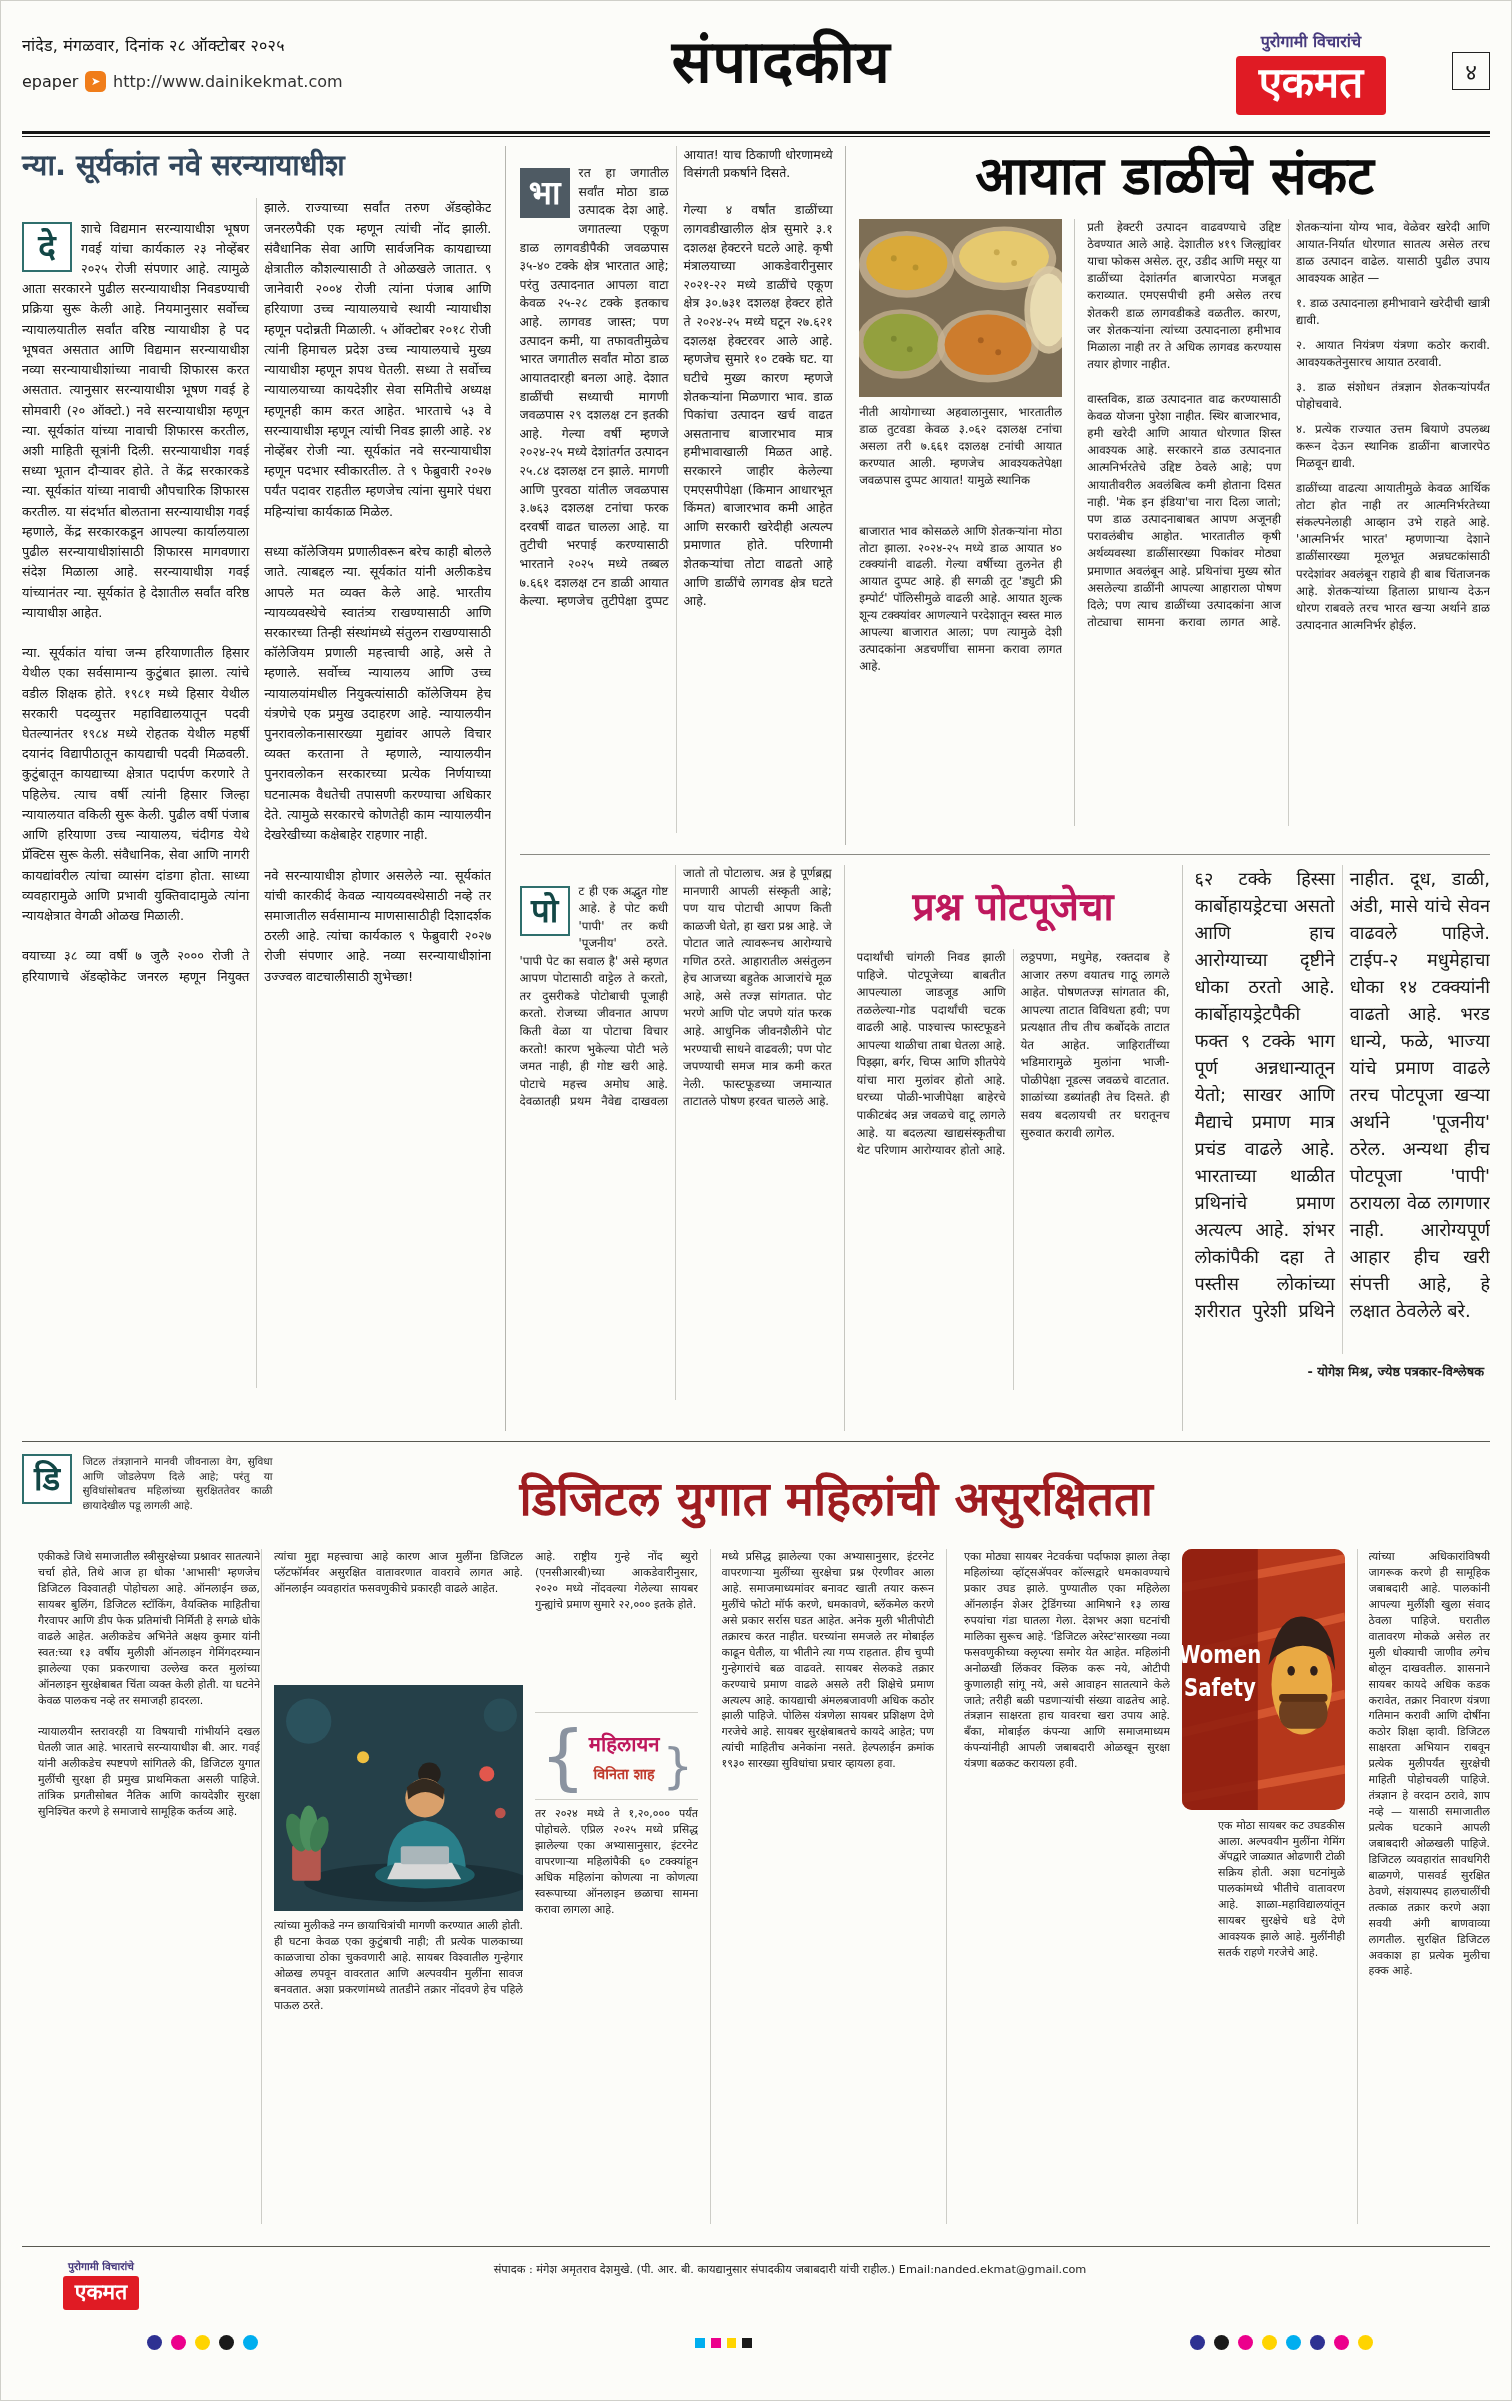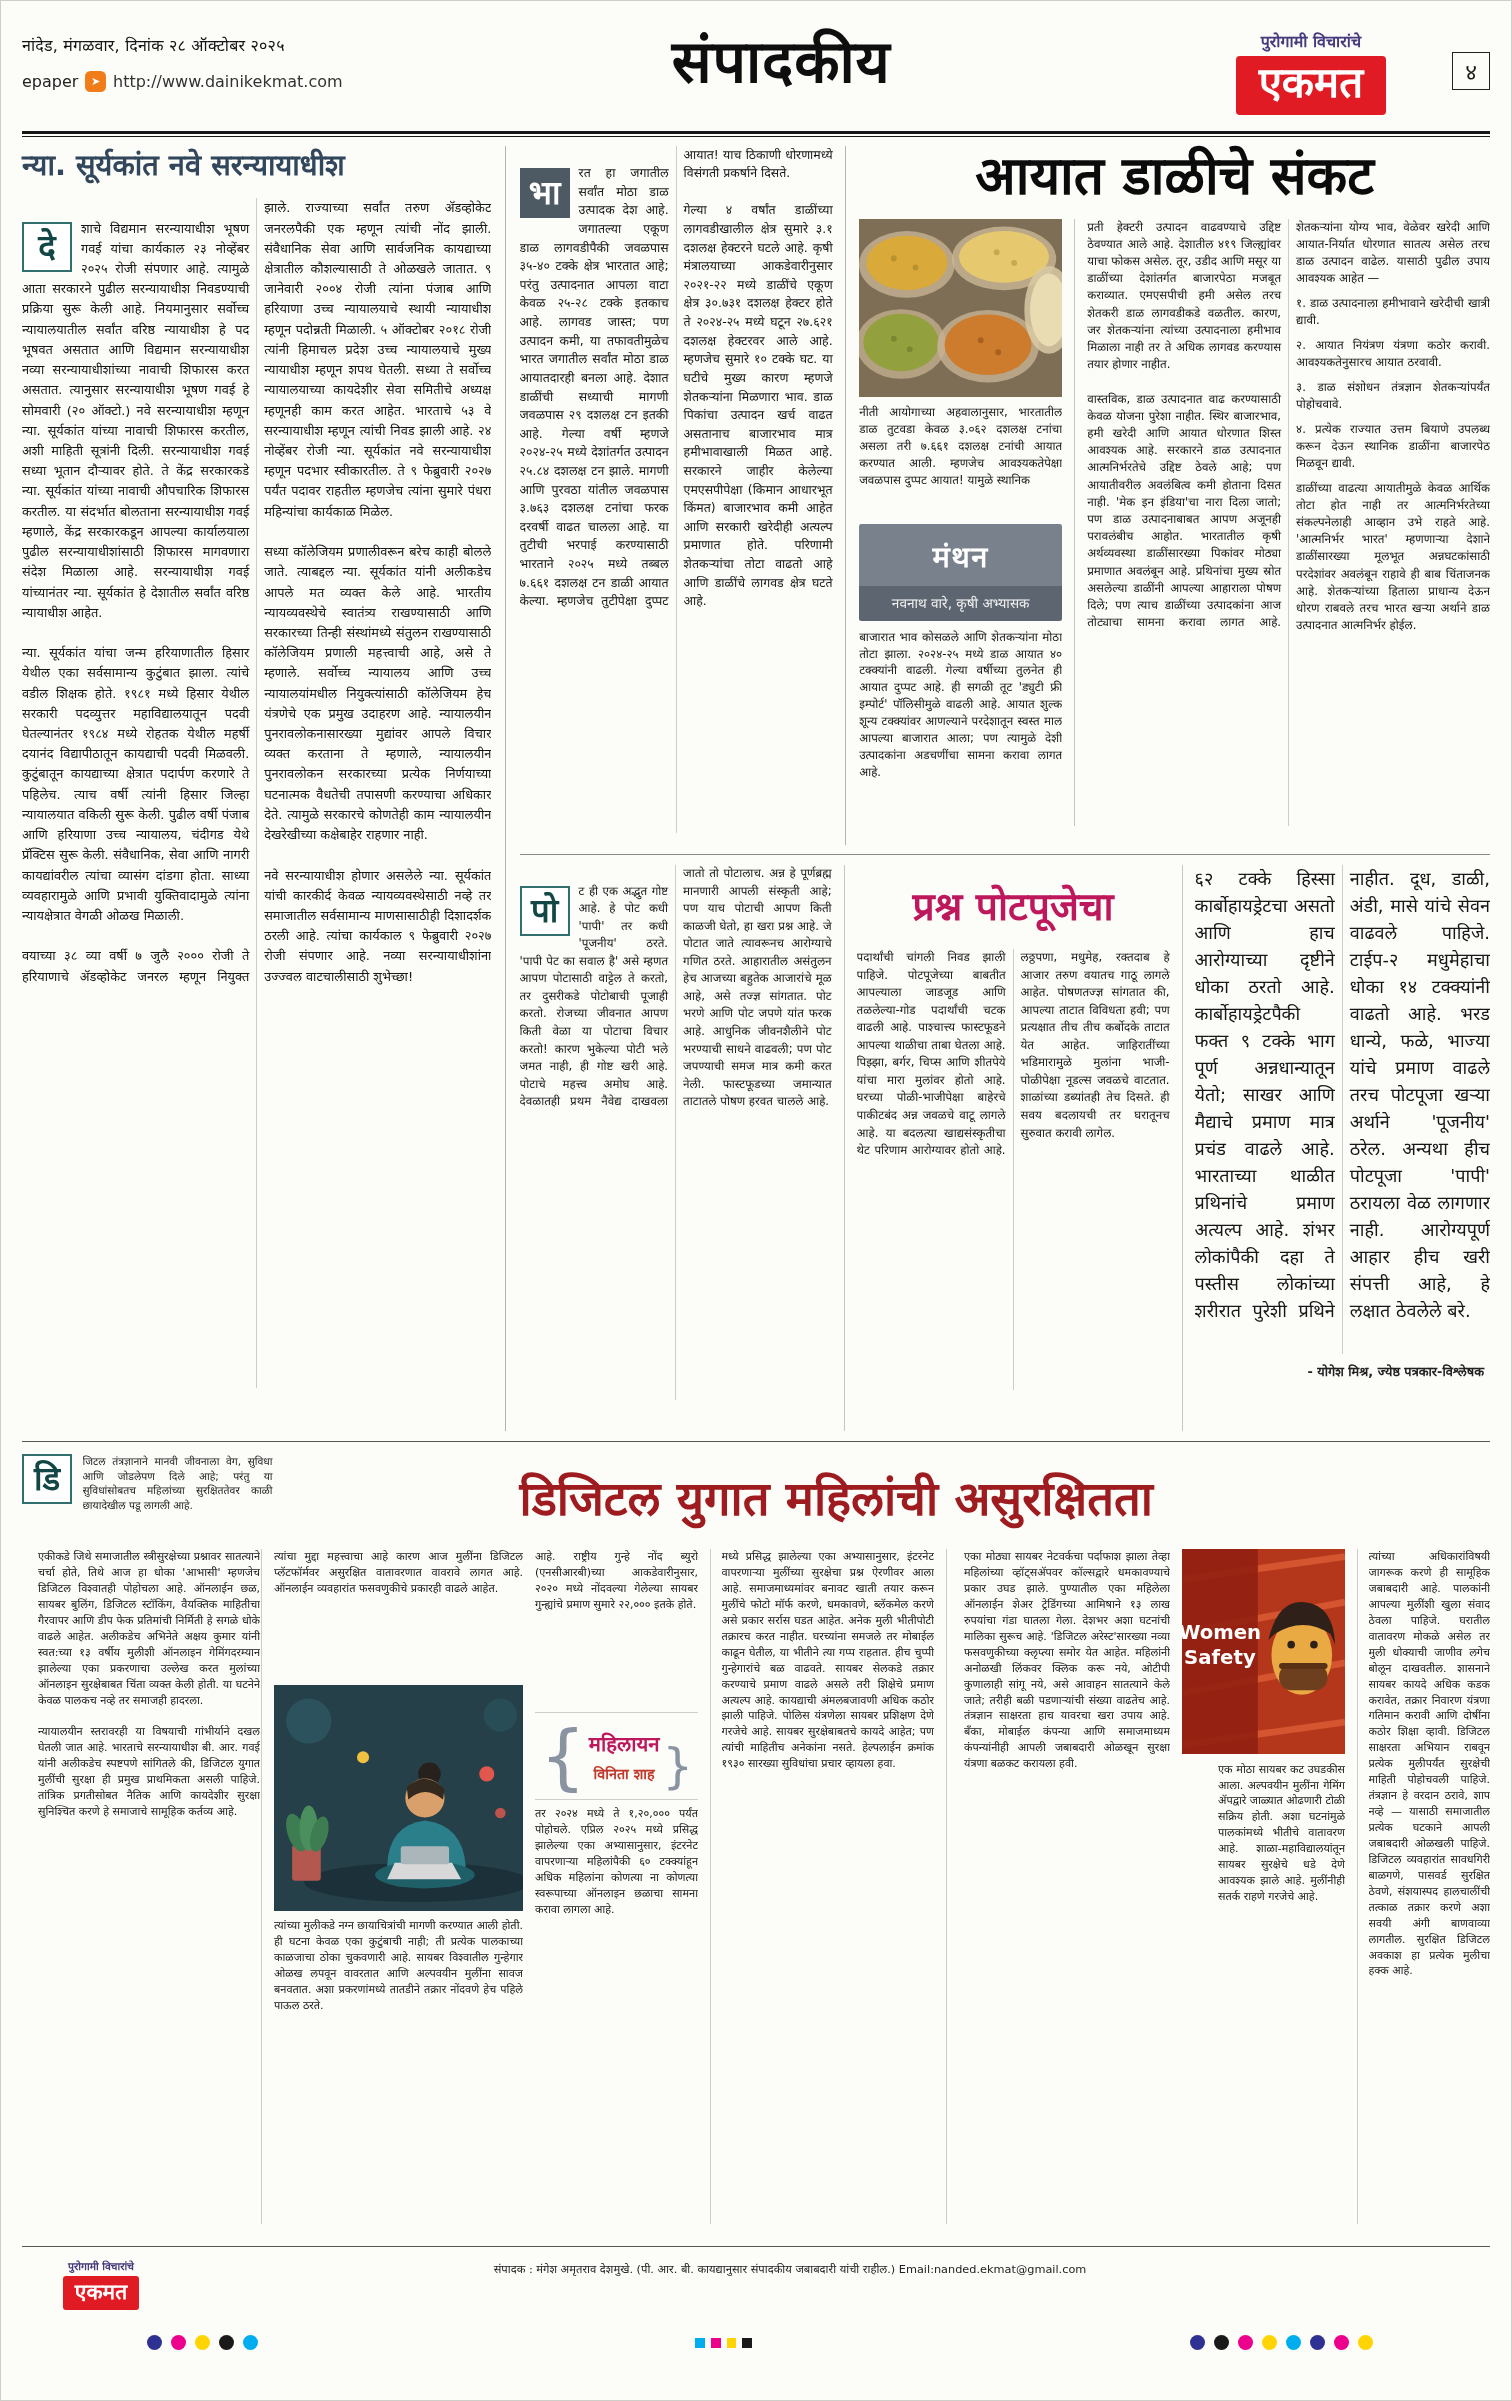--- a/index.html
+++ b/index.html
@@ -90,21 +90,21 @@
   .brace.r { font-size:48px; align-self:flex-end; }
   .mahilayan-center { text-align:center; }
   .mahilayan-title { font-size:20.3px; font-weight:bold; color:#be185d; margin-bottom:7.5px; }
   .mahilayan-author { font-size:14.3px; color:#c0392b; font-weight:bold; }
   .dc-t2 { height:324px; }
   .dcol-d { width:224px; flex:none; border-left:0.8px solid #cdcdc7; padding-left:10.5px; }
   .dcol-d .bodytext { height:670px; }
   .dcol-e { width:224px; flex:none; border-left:0.8px solid #cdcdc7; padding-left:17px; }
   .dcol-e .bodytext { height:670px; }
   .dcol-f { width:163px; flex:none; }
-  .ws-image { width:163px; height:205px; overflow:hidden; }
+  .ws-image { width:163px; height:261px; overflow:hidden;border-radius:10px; }
   .ws-image svg { display:block; width:100%; height:100%; }
   .df-t { height:452px; margin-top:7.5px;margin-left:36px; }
   .dcol-g { flex:1; border-left:0.8px solid #cdcdc7; padding-left:10.5px; }
   .dcol-g .bodytext { height:670px; }
 
   
   .page-footer { border-top:1.5px solid #595951; margin-top:10.5px; padding-top:10.5px; height:158px; position:relative; }
   .footer-inner { display:flex; align-items:flex-start; }
   .footer-mast { width:158px; flex:none; text-align:center; padding-top:1.5px; }
   .footer-tagline { font-size:10.5px; font-weight:bold; color:#473a7d; margin-bottom:3px; }
@@ -190,24 +190,20 @@
                     <circle cx="78" cy="64" r="4" fill="#b8922c"></circle>
                   <circle cx="190" cy="44" r="4" fill="#c8a94e"></circle>
                     <circle cx="214" cy="58" r="4" fill="#c8a94e"></circle>
                   <circle cx="48" cy="158" r="4" fill="#7c8830"></circle>
                     <circle cx="70" cy="172" r="4" fill="#7c8830"></circle>
                   <circle cx="168" cy="160" r="4" fill="#a8601f"></circle>
                     <circle cx="192" cy="176" r="4" fill="#a8601f"></circle>
                 </svg>
               </div>
               <div class="bodytext cap-a">नीती आयोगाच्या अहवालानुसार, भारतातील डाळ तुटवडा केवळ ३.०६२ दशलक्ष टनांचा असला तरी ७.६६१ दशलक्ष टनांची आयात करण्यात आली. म्हणजेच आवश्यकतेपेक्षा जवळपास दुप्पट आयात! यामुळे स्थानिक</div>
-              <div class="manthan-box">
-                <div class="manthan-title">मंथन</div>
-                <div class="manthan-author">नवनाथ वारे, कृषी अभ्यासक</div>
-              </div>
               <div class="bodytext cap-b">बाजारात भाव कोसळले आणि शेतकऱ्यांना मोठा तोटा झाला. २०२४-२५ मध्ये डाळ आयात ४० टक्क्यांनी वाढली. गेल्या वर्षीच्या तुलनेत ही आयात दुप्पट आहे. ही सगळी तूट 'ड्युटी फ्री इम्पोर्ट' पॉलिसीमुळे वाढली आहे. आयात शुल्क शून्य टक्क्यांवर आणल्याने परदेशातून स्वस्त माल आपल्या बाजारात आला; पण त्यामुळे देशी उत्पादकांना अडचणींचा सामना करावा लागत आहे.</div>
             </div>
             <div class="dal-right">
               <div class="dal-flow">
                 <div class="bodytext">प्रती हेक्टरी उत्पादन वाढवण्याचे उद्दिष्ट ठेवण्यात आले आहे. देशातील ४१९ जिल्ह्यांवर याचा फोकस असेल. तूर, उडीद आणि मसूर या डाळींच्या देशांतर्गत बाजारपेठा मजबूत कराव्यात. एमएसपीची हमी असेल तरच शेतकरी डाळ लागवडीकडे वळतील. कारण, जर शेतकऱ्यांना त्यांच्या उत्पादनाला हमीभाव मिळाला नाही तर ते अधिक लागवड करण्यास तयार होणार नाहीत.
 
 वास्तविक, डाळ उत्पादनात वाढ करण्यासाठी केवळ योजना पुरेशा नाहीत. स्थिर बाजारभाव, हमी खरेदी आणि आयात धोरणात शिस्त आवश्यक आहे. सरकारने डाळ उत्पादनात आत्मनिर्भरतेचे उद्दिष्ट ठेवले आहे; पण आयातीवरील अवलंबित्व कमी होताना दिसत नाही. 'मेक इन इंडिया'चा नारा दिला जातो; पण डाळ उत्पादनाबाबत आपण अजूनही परावलंबीच आहोत. भारतातील कृषी अर्थव्यवस्था डाळींसारख्या पिकांवर मोठ्या प्रमाणात अवलंबून आहे. प्रथिनांचा मुख्य स्रोत असलेल्या डाळींनी आपल्या आहाराला पोषण दिले; पण त्याच डाळींच्या उत्पादकांना आज तोट्याचा सामना करावा लागत आहे. शेतकऱ्यांना योग्य भाव, वेळेवर खरेदी आणि आयात-निर्यात धोरणात सातत्य असेल तरच डाळ उत्पादन वाढेल. यासाठी पुढील उपाय आवश्यक आहेत —</div>
                 <p class="list-item">१. डाळ उत्पादनाला हमीभावाने खरेदीची खात्री द्यावी.</p>
                 <p class="list-item">२. आयात नियंत्रण यंत्रणा कठोर करावी. आवश्यकतेनुसारच आयात ठरवावी.</p>
                 <p class="list-item">३. डाळ संशोधन तंत्रज्ञान शेतकऱ्यांपर्यंत पोहोचवावे.</p>

